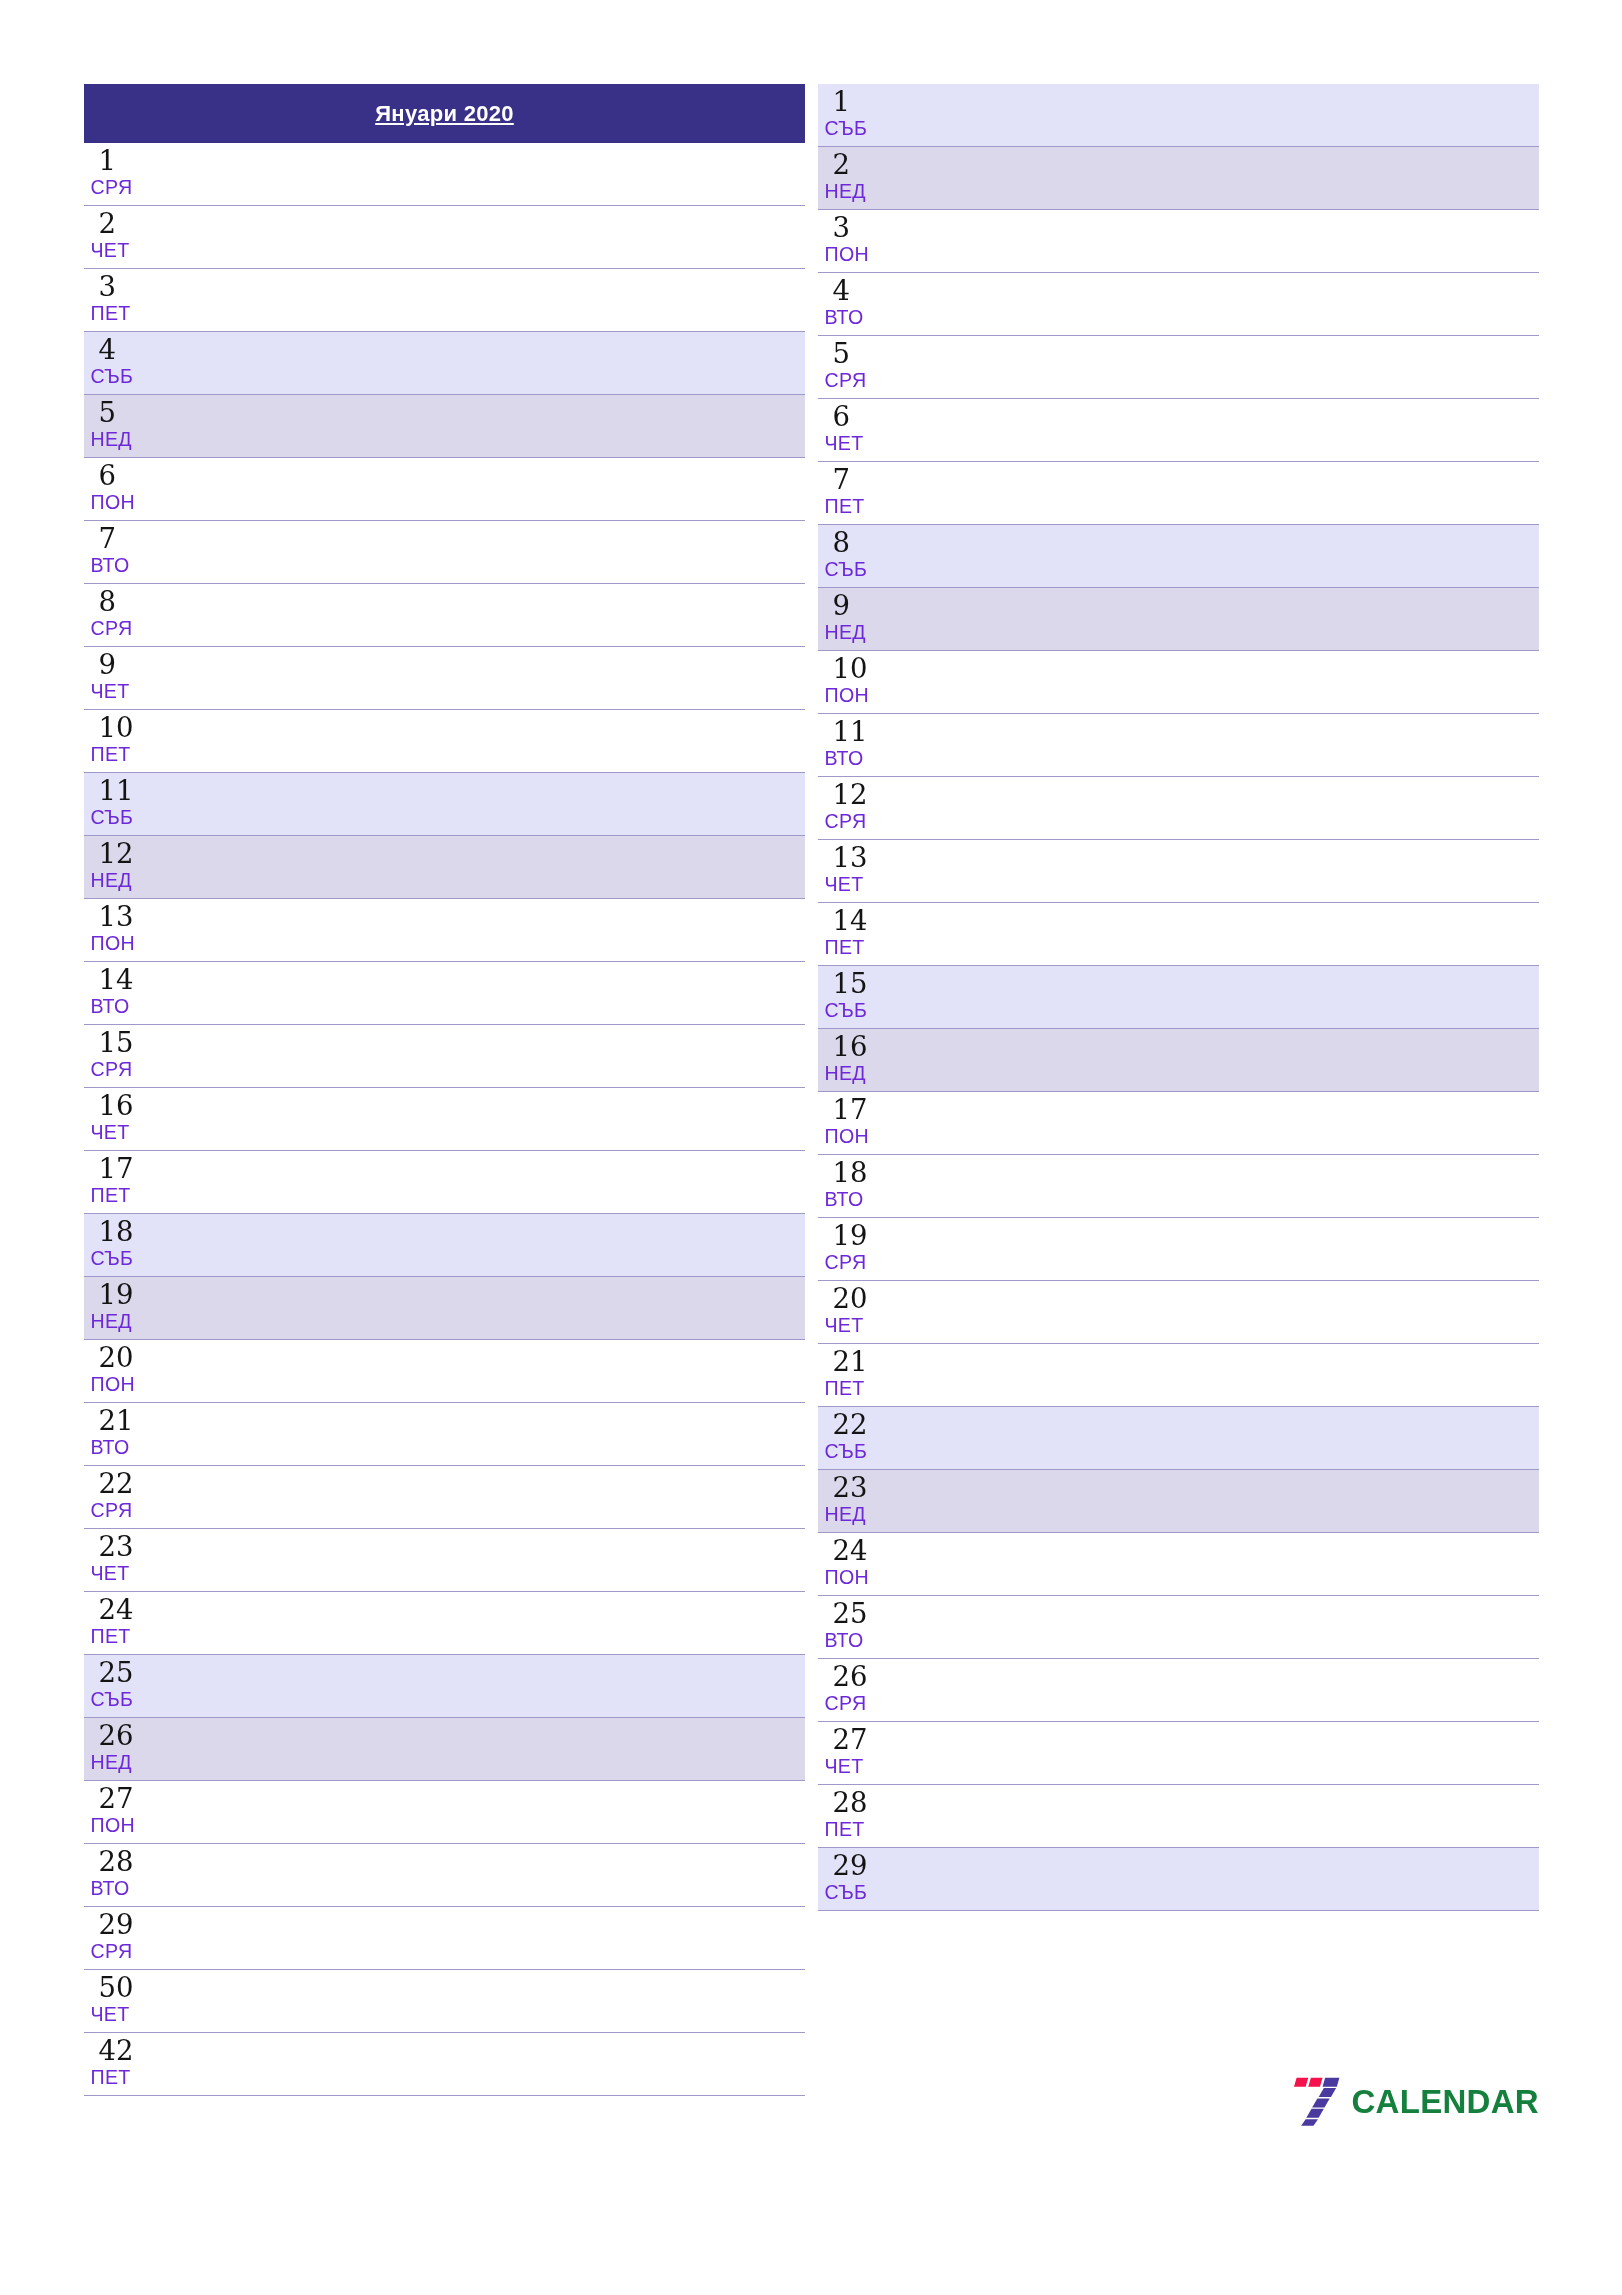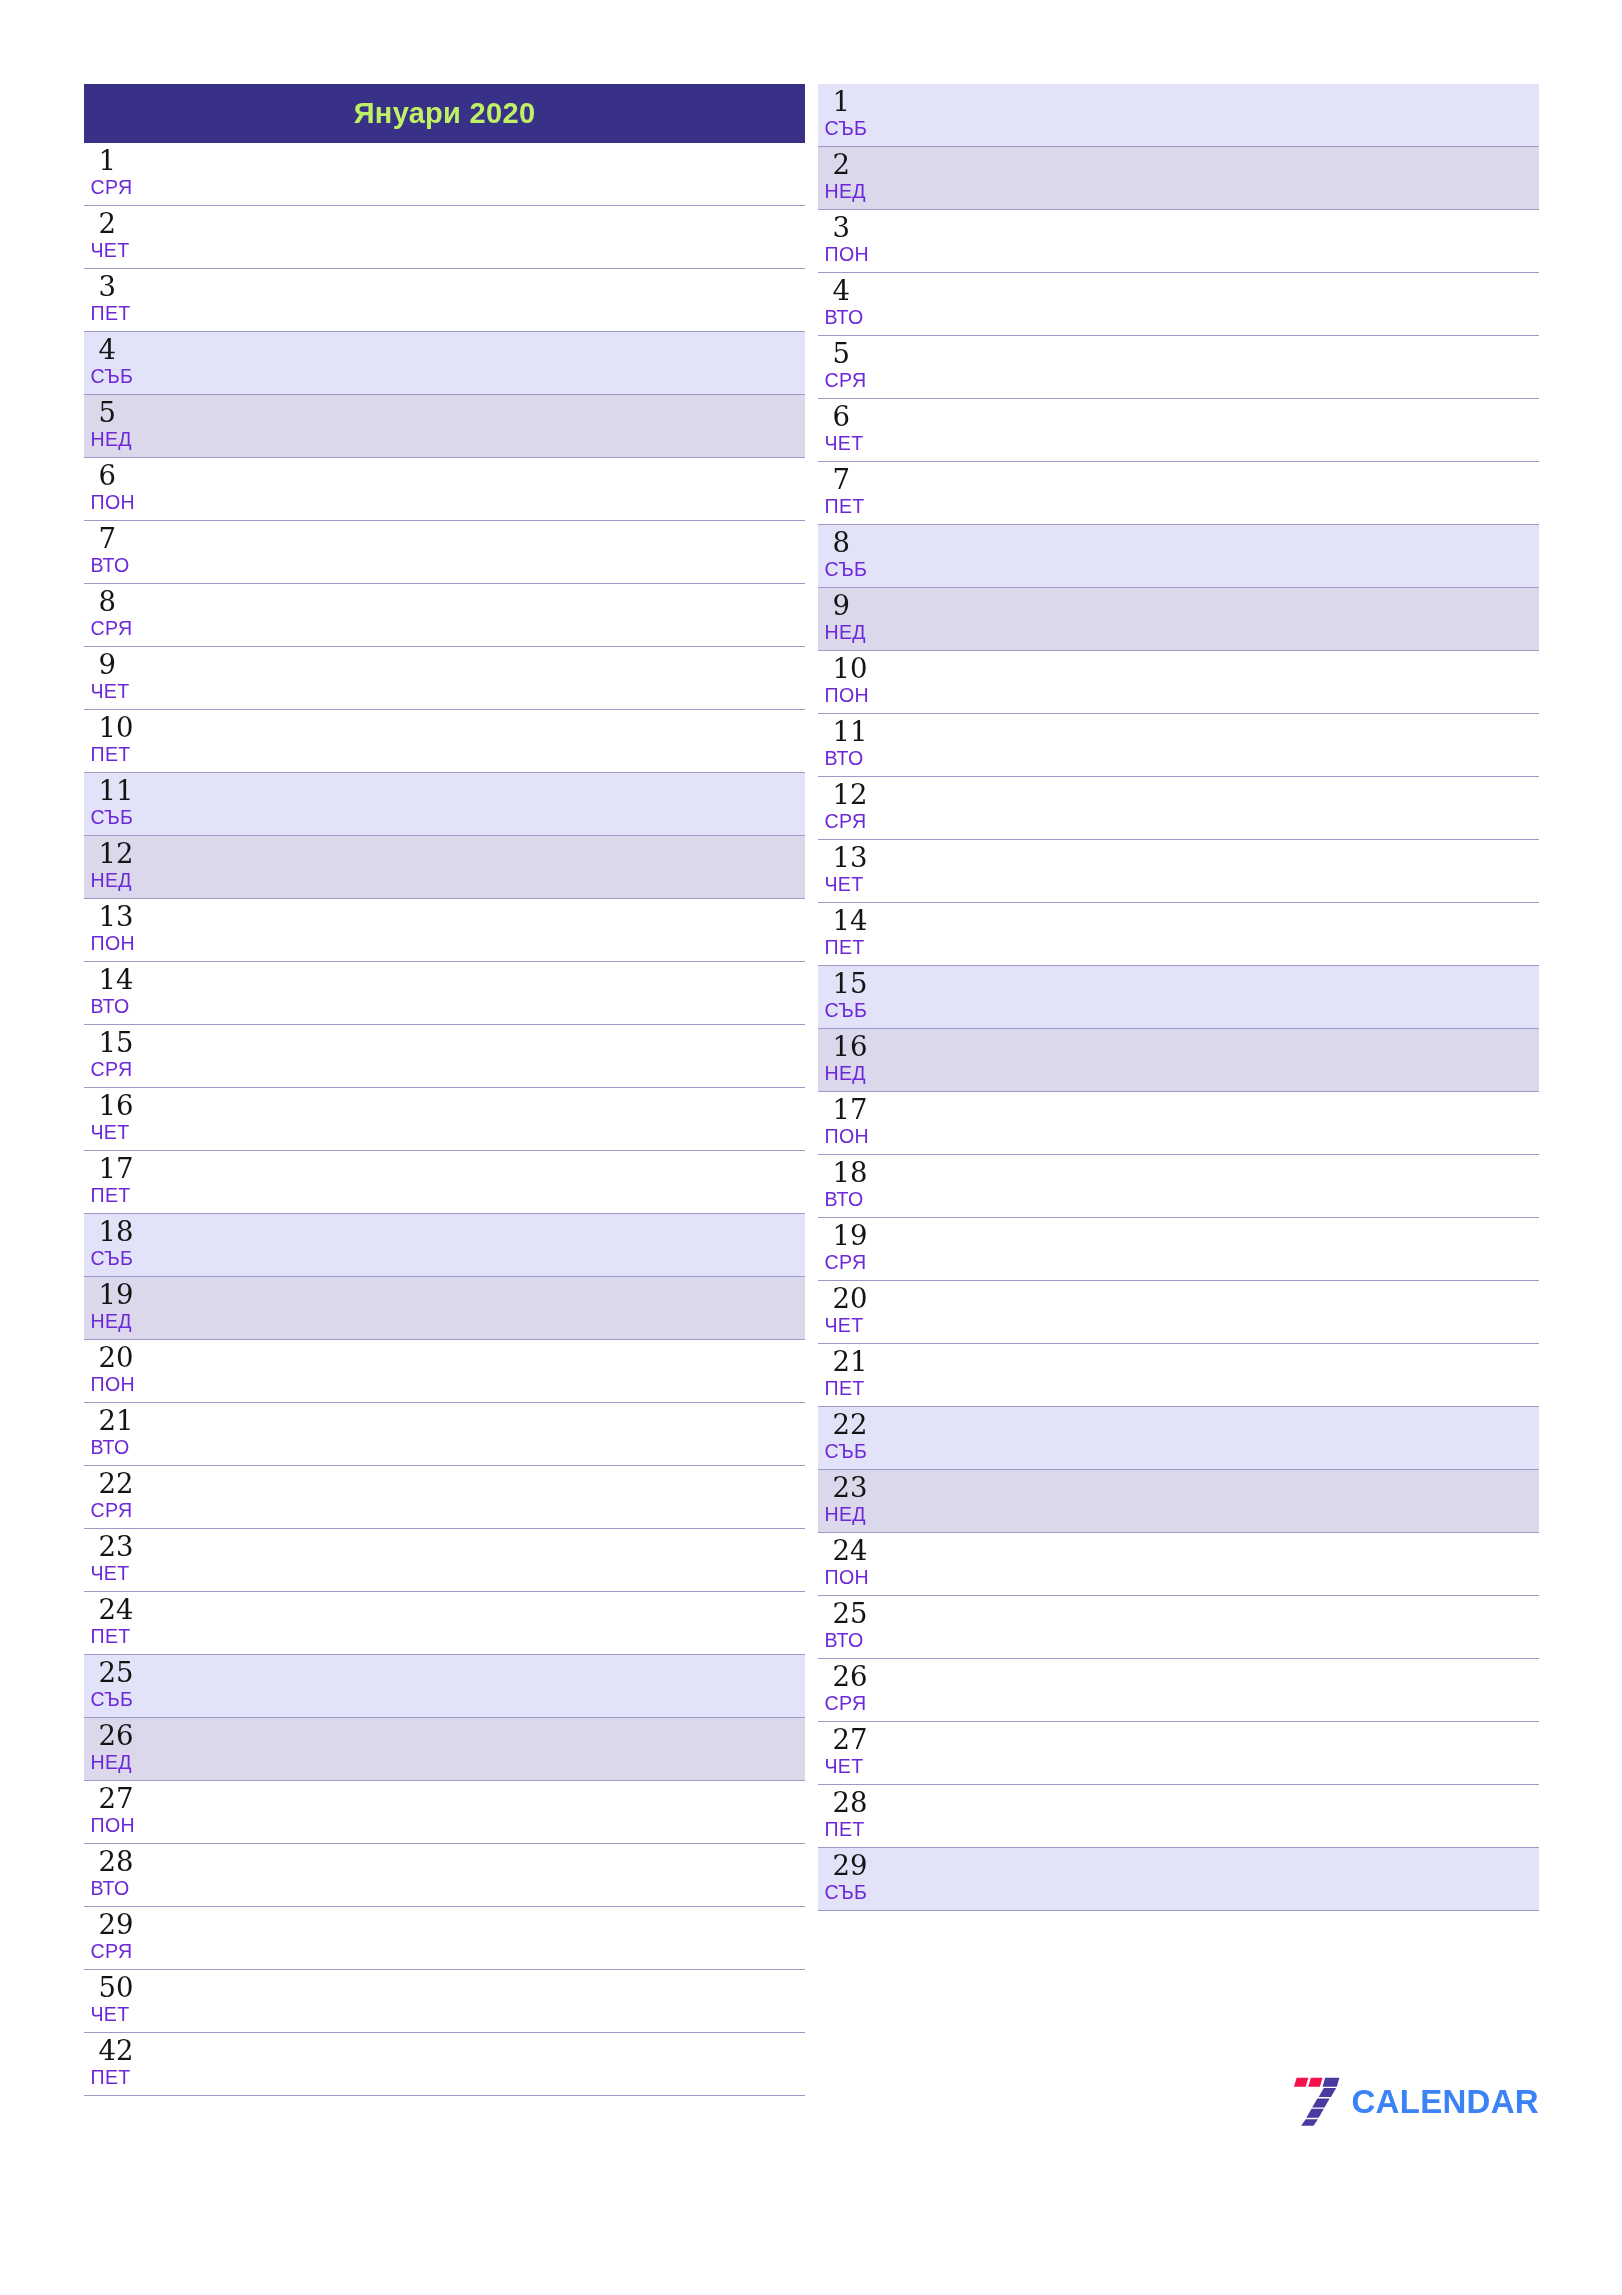--- a/index.html
+++ b/index.html
@@ -44,25 +44,26 @@
     height: 59px;
     background: #393087;
     color: #ffffff;
     display: flex;
     align-items: center;
     justify-content: center;
     box-sizing: border-box;
   }
   .month-header-title {
     font-family: "Liberation Sans", sans-serif;
-    font-size: 29px;
+    font-size: 22px;
     font-weight: bold;
     letter-spacing: 0.3px;
     line-height: 1;
-    color: #bef264;
+    color: #ffffff;
+    text-decoration: underline;
   }
 
   .days {
     position: relative;
   }
 
   .day-row {
     height: 63px;
     box-sizing: border-box;
     border-bottom: 1.3px solid #9e99c8;
@@ -109,21 +110,21 @@
     position: relative;
     width: 48px;
     height: 50px;
     flex: 0 0 auto;
   }
   .logo-word {
     font-family: "Liberation Sans", sans-serif;
     font-size: 33px;
     font-weight: bold;
     letter-spacing: 0.3px;
-    color: #3b82f6;
+    color: #15803d;
     line-height: 1;
   }
 </style>
 </head>
 <body>
 
 <div class="page">
 
   <div class="columns">
 

